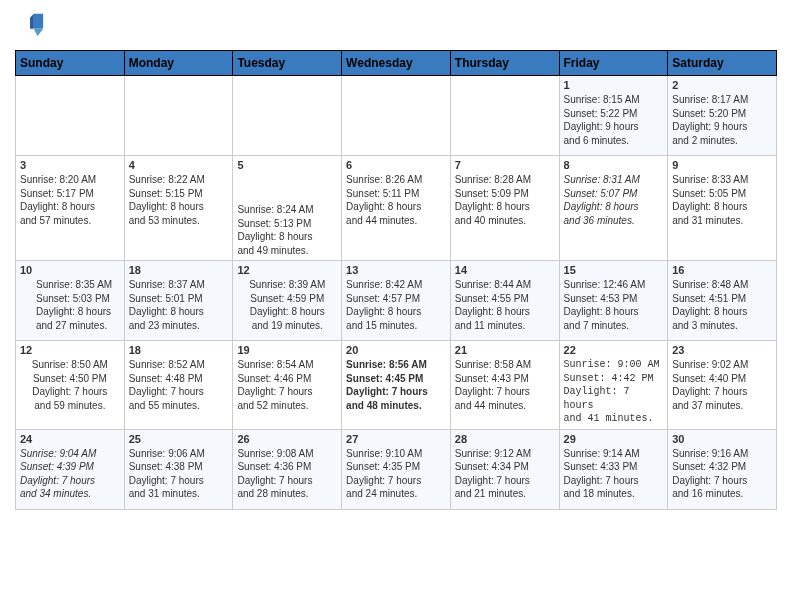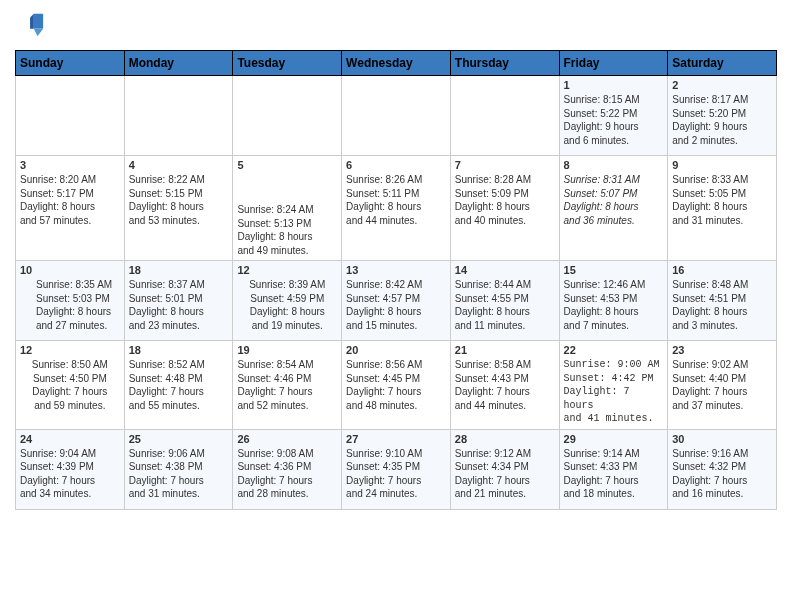--- a/index.html
+++ b/index.html
@@ -271,21 +271,21 @@
           </td>
           <td>
             <div class="day-number">19</div>
             <div class="day-info" style="white-space: pre-line;">Sunrise: 8:54 AM
 Sunset: 4:46 PM
 Daylight: 7 hours
 and 52 minutes.</div>
           </td>
           <td>
             <div class="day-number">20</div>
-            <div class="day-info" style="white-space: pre-line;">Sunrise: 8:56 AM
+            <div class="day-info" style="white-space: pre-line; font-weight: bold;">Sunrise: 8:56 AM
 Sunset: 4:45 PM
 Daylight: 7 hours
 and 48 minutes.</div>
           </td>
           <td>
             <div class="day-number">21</div>
             <div class="day-info" style="white-space: pre-line;">Sunrise: 8:58 AM
 Sunset: 4:43 PM
 Daylight: 7 hours
 and 44 minutes.</div>
@@ -301,21 +301,21 @@
             <div class="day-number">23</div>
             <div class="day-info" style="white-space: pre-line;">Sunrise: 9:02 AM
 Sunset: 4:40 PM
 Daylight: 7 hours
 and 37 minutes.</div>
           </td>
         </tr>
         <tr>
           <td>
             <div class="day-number">24</div>
-            <div class="day-info" style="white-space: pre-line;">Sunrise: 9:04 AM
+            <div class="day-info" style="white-space: pre-line; font-style: italic;">Sunrise: 9:04 AM
 Sunset: 4:39 PM
 Daylight: 7 hours
 and 34 minutes.</div>
           </td>
           <td>
             <div class="day-number">25</div>
             <div class="day-info" style="white-space: pre-line;">Sunrise: 9:06 AM
 Sunset: 4:38 PM
 Daylight: 7 hours
 and 31 minutes.</div>

